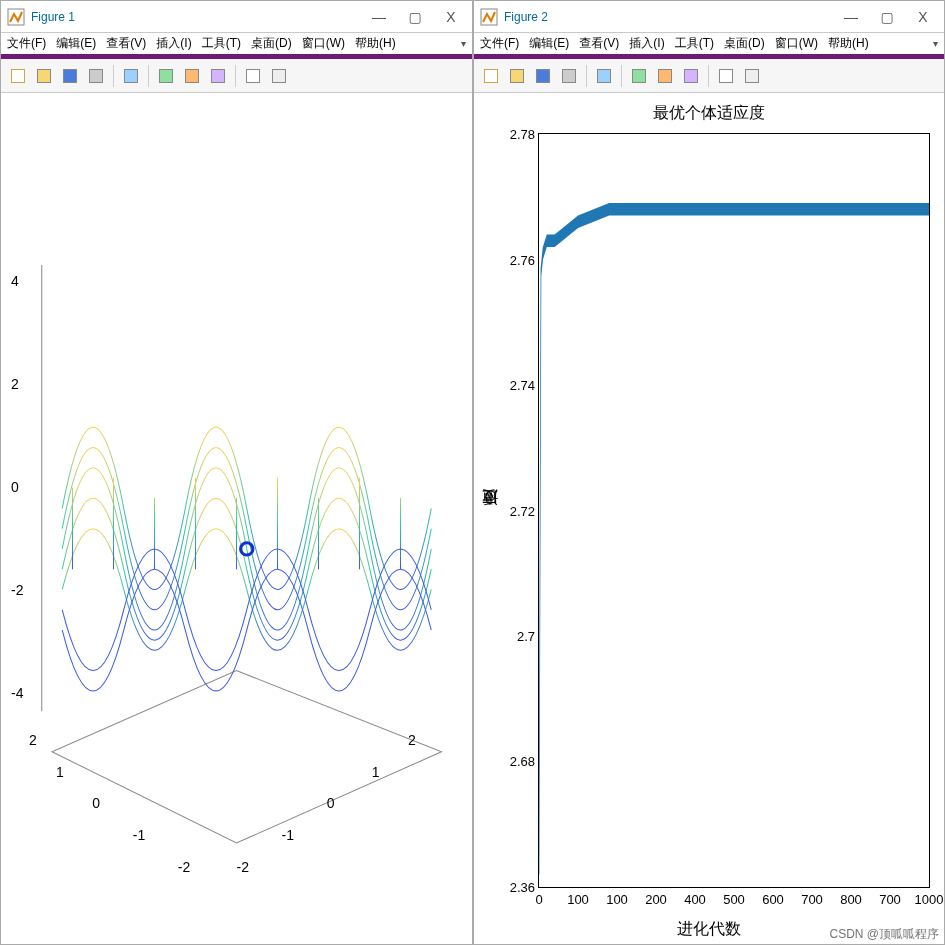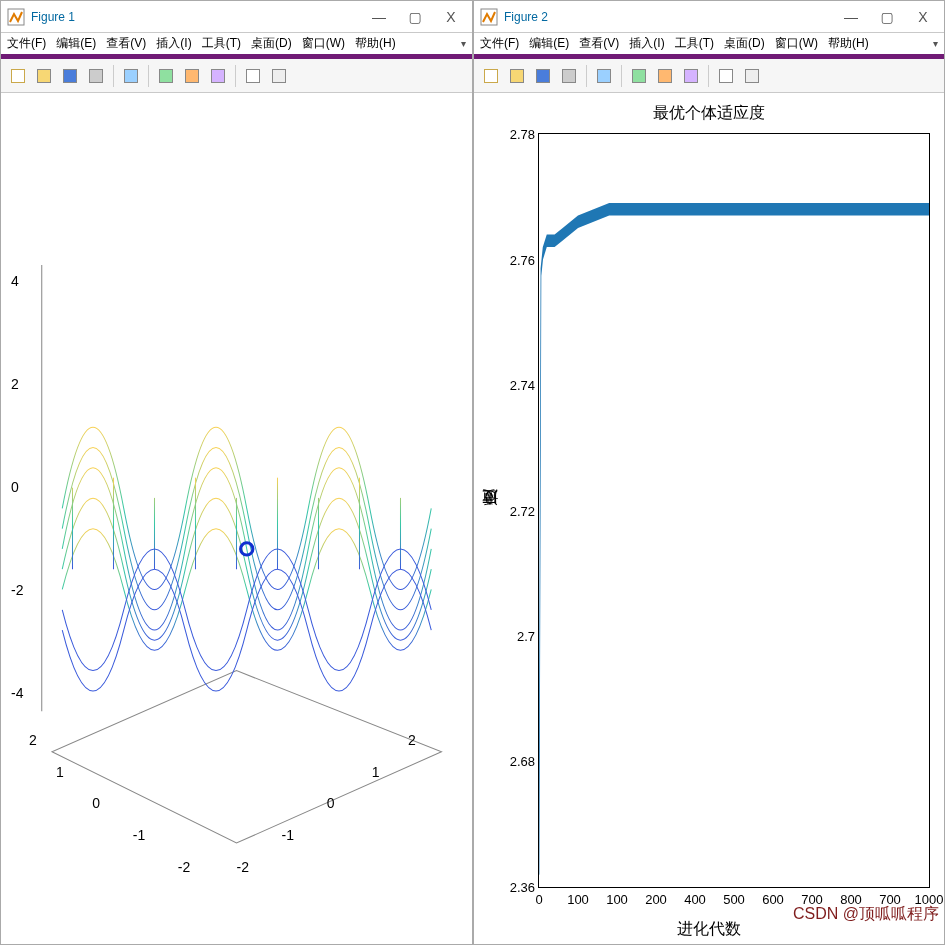--- a/index.html
+++ b/index.html
@@ -71,21 +71,21 @@
   }
   .xtick, .ytick { position: absolute; font-size: 13px; color: #000; margin-top: 28px; }
   .xtick { bottom: -20px; transform: translateX(-50%); }
   .ytick { left: -44px; transform: translateY(50%); text-align: right; width: 40px; }
   svg.lineplot { position: absolute; inset: 0; width: 100%; height: 100%; }
   
   .mesh3d { position: absolute; inset: 30px 10px 30px 10px; }
   svg.mesh { width: 100%; height: 100%; }
   .zlab { position: absolute; left: 0; font-size: 14px; color: #000; transform: translateY(-50%); }
   .xax3, .yax3 { position: absolute; font-size: 14px; color: #000; }
-  .watermark { position:absolute; right:6px; bottom:20px; color:#7f1d1d; font-size:16px; pointer-events:none; }
+  .watermark { position:absolute; right:6px; bottom:2px; color:#737373; font-size:12px; pointer-events:none; }
 </style>
 </head>
 <body>
 
 <div class="figwin left">
   <div class="titlebar">
     <span class="icon">
       <svg viewBox="0 0 18 18">
           <rect x="1" y="1" width="16" height="16" fill="#fff" stroke="#888"></rect>
           <path d="M3 14 L7 6 L11 13 L15 4" fill="none" stroke="#e07b00" stroke-width="2"></path>

